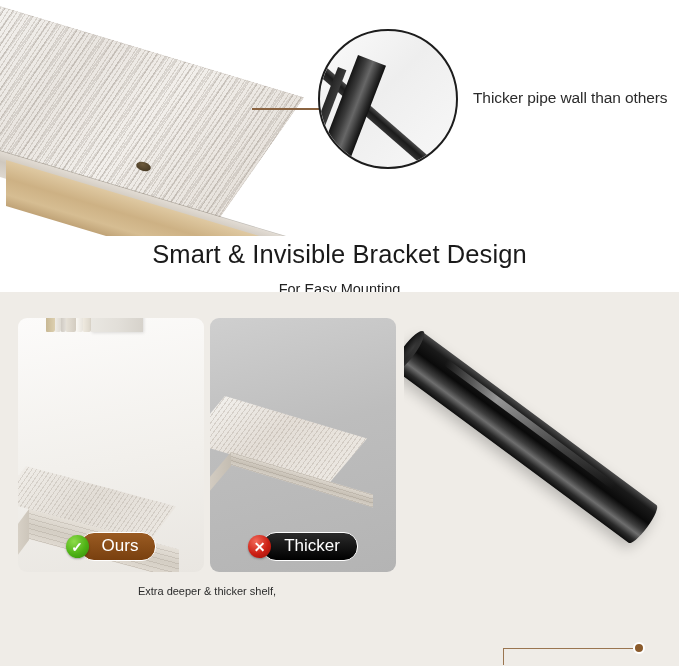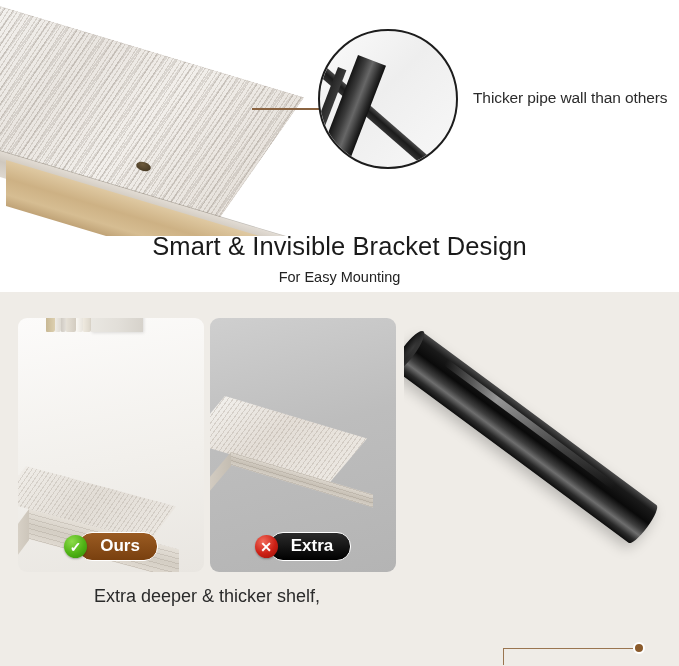--- a/index.html
+++ b/index.html
@@ -138,21 +138,21 @@
   #title-block {
     position: absolute;
     left: 0; top: 228px;
     width: 679px;
     text-align: center;
   }
   #main-title {
     font-size: 25.5px;
     color: #1a1a1a;
     letter-spacing: 0.1px;
-    margin: 4px;
+    margin: 12px;
     font-weight: 400;
   }
   #sub-title {
     font-size: 14.5px;
     color: #222222;
     margin: 8px 0 0 0;
     font-weight: 400;
   }
 
   
@@ -287,32 +287,31 @@
   .mark-ok  { background: radial-gradient(circle at 35% 28%, #8ddc4a 0%, #4fb215 55%, #2f8a08 100%); }
   .mark-no  { background: radial-gradient(circle at 35% 28%, #f26a5a 0%, #cc2015 55%, #961008 100%); }
   .badge-pill {
     margin-left: -9px;
     padding: 3px 17px 4px 21px;
     border-radius: 14px;
     color: #ffffff;
     font-size: 17px;
     line-height: 1.15;
     border: 1.5px solid #ffffff;
-    font-weight: bold;
   }
   .pill-ours   { background: linear-gradient(180deg,#9a5b22 0%, #79400f 100%); }
   .pill-others { background: linear-gradient(180deg,#2b2b2b 0%, #000000 100%); }
 
   
   #compare-caption {
     position: absolute;
     left: 18px; top: 292px;
     width: 378px;
     text-align: center;
-    font-size: 18px;
+    font-size: 11px;
     line-height: 1.42;
     color: #2b2b2b;
   }
 
   
   #pipe-area {
     position: absolute;
     left: 404px; top: 8px;
     width: 275px; height: 366px;
     overflow: hidden;
@@ -429,21 +428,21 @@
     </div>
 
     <div class="compare-panel" id="panel-others">
       <div id="oth-shelf-wrap">
         <div class="oth-shelf-top"></div>
         <div class="oth-shelf-front"></div>
         <div class="oth-shelf-left"></div>
       </div>
       <div class="badge-row">
         <div class="badge-mark mark-no">✕</div>
-        <div class="badge-pill pill-others">Extra</div>
+        <div class="badge-pill pill-others">Thicker</div>
       </div>
     </div>
   </div>
 
   <div id="compare-caption">
     <div>Extra deeper &amp; thicker shelf,</div>
   </div>
 
   <div id="pipe-area">
     <div id="pipe-body">

